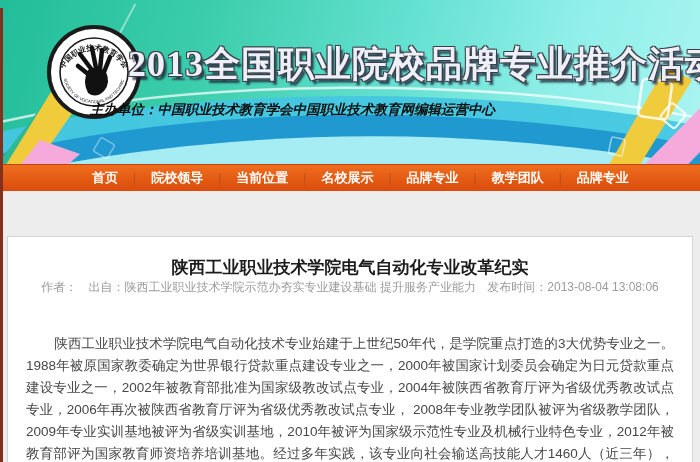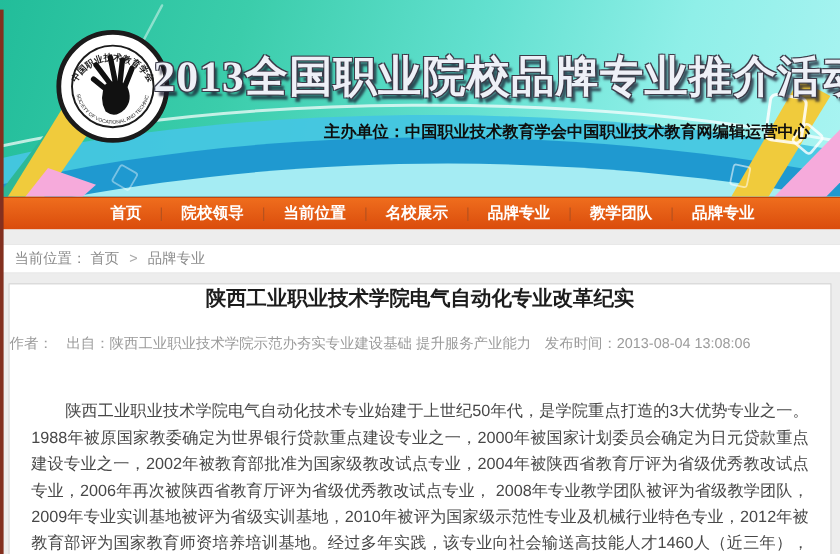--- a/index.html
+++ b/index.html
@@ -26,22 +26,22 @@
   .banner-title {
     position:absolute; left:128px; right:12px; top:40px; text-align:center;
     font-family:"Liberation Serif", serif; font-weight:bold; font-size:36px;
     letter-spacing:1px; color:#eef0f7; white-space:nowrap;
     text-shadow:
       -1px -1px 0 #3c3c4a, 1px -1px 0 #3c3c4a,
       -1px 1px 0 #3c3c4a, 1px 1px 0 #3c3c4a,
       3px 4px 2px rgba(25,25,45,.75);
   }
   .banner-org {
-    position:absolute; left:90px; right:25px; top:101px; text-align:right;
-    font-size:13.5px; font-weight:bold; color:#0e0e0e; white-space:nowrap;
+    position:absolute; left:90px; right:25px; top:101px; text-align:left;
+    font-size:13.5px; font-weight:bold; color:#0e0e0e; white-space:nowrap;font-style:italic;
   }
   
   .nav {
     position:absolute; left:0; top:164px; width:700px; height:27px;
     background:linear-gradient(#ef6d1d,#da4c0c);
     border-top:1px solid #c4430a;
     display:flex; align-items:center; padding-left:92px;
   }
   .nav-item {
     color:#ffffff; font-size:13px; font-weight:bold; text-decoration:none;
@@ -55,25 +55,25 @@
     line-height:23px; padding-left:12px; font-size:12px; color:#8b8b8b;
   }
   .breadcrumb a { color:#8b8b8b; text-decoration:none; cursor:pointer; }
   .bc-sep { margin:0 5px; color:#aaa; }
   
   .content {
     position:absolute; left:7px; right:7px; top:236px; height:300px;
     background:#ffffff; border:1px solid #d3d3d3;
   }
   .article-title {
-    text-align:center;
+    margin-top:19px; text-align:center;
     font-size:17px; font-weight:bold; color:#1c1c1c;
   }
   .article-meta {
-    margin-top:18px; text-align:left; font-size:12px; color:#9b9b9b; white-space:nowrap;
+    text-align:center; font-size:12px; color:#9b9b9b; white-space:nowrap;
   }
   .article-meta .m-gap { margin-right:8px; }
   .article-body {
     margin:37px 18px 0 18px; font-size:13.5px; color:#474747;
     line-height:22px; text-align:justify; text-indent:2.1em;
   }
 </style>
 </head>
 <body>
 
@@ -149,26 +149,20 @@
     <span class="nav-sep">|</span>
     <a class="nav-item">名校展示</a>
     <span class="nav-sep">|</span>
     <a class="nav-item">品牌专业</a>
     <span class="nav-sep">|</span>
     <a class="nav-item">教学团队</a>
     <span class="nav-sep">|</span>
     <a class="nav-item">品牌专业</a>
   </nav>
 
-  <div class="breadcrumb">
-    <span>当前位置：</span>
-    <a>首页</a>
-    <span class="bc-sep">&gt;</span>
-    <span>品牌专业</span>
-  </div>
 
   <main class="content">
     <h2 class="article-title">陕西工业职业技术学院电气自动化专业改革纪实</h2>
     <div class="article-meta">
       <span class="m-gap">作者：</span>
       <span class="m-gap">出自：陕西工业职业技术学院示范办夯实专业建设基础 提升服务产业能力</span>
       <span>发布时间：2013-08-04 13:08:06</span>
     </div>
     <p class="article-body">陕西工业职业技术学院电气自动化技术专业始建于上世纪50年代，是学院重点打造的3大优势专业之一。1988年被原国家教委确定为世界银行贷款重点建设专业之一，2000年被国家计划委员会确定为日元贷款重点建设专业之一，2002年被教育部批准为国家级教改试点专业，2004年被陕西省教育厅评为省级优秀教改试点专业，2006年再次被陕西省教育厅评为省级优秀教改试点专业， 2008年专业教学团队被评为省级教学团队，2009年专业实训基地被评为省级实训基地，2010年被评为国家级示范性专业及机械行业特色专业，2012年被教育部评为国家教育师资培养培训基地。经过多年实践，该专业向社会输送高技能人才1460人（近三年），学生获得国家级技能竞赛奖项4项、省级奖项26项。毕业生一次就业率达到99.09%左右，职业证书获取率达到100%，企业对学生评价的满意率在95%以上，涌现出多位企业集团级劳模和技术能手；专业第一志愿报考率和招生量逐年创新高，呈现出“招生、就业”两旺的良好势头，人才培养质量、办学水平、社会影响力和美誉度显著提高。</p>
   </main>

